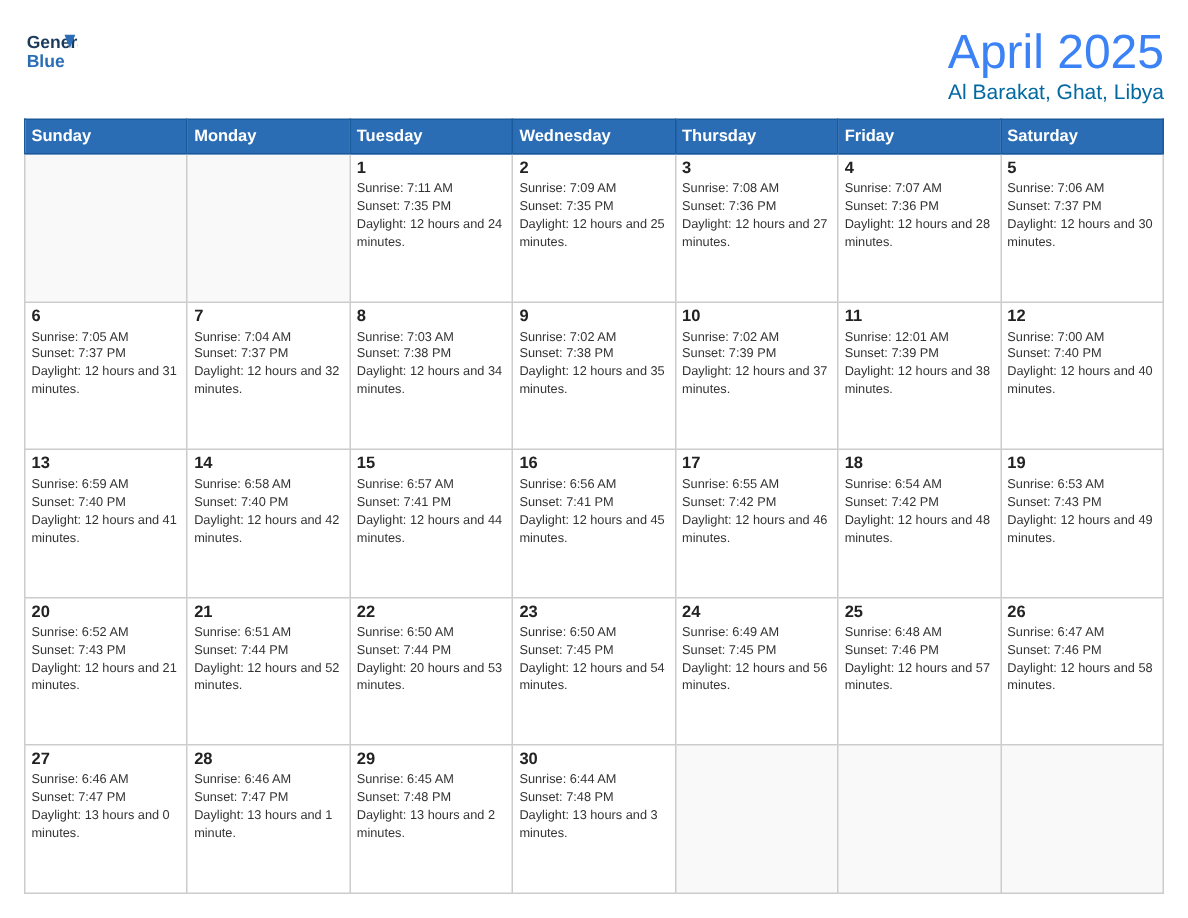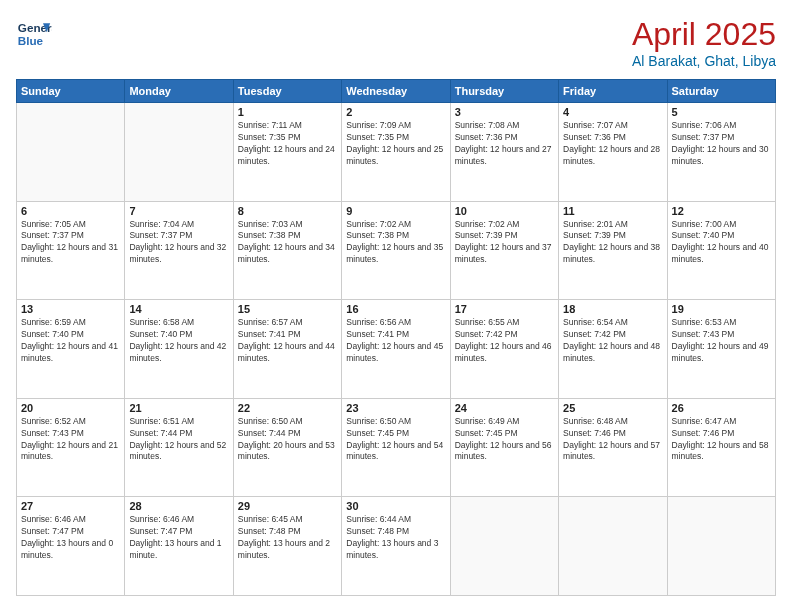--- a/index.html
+++ b/index.html
@@ -30,21 +30,21 @@
     }
     .logo-icon {
       width: 36px;
       height: 36px;
     }
     .title-block {
       text-align: right;
     }
     .month-title {
       font-size: 32px;
-      color: #b91c1c;
+      color: #3b82f6;
       font-weight: normal;
     }
     .location-title {
       font-size: 14px;
       color: #0369a1;
     }
     .calendar {
       width: 100%;
       border-collapse: collapse;
       flex: 1;
@@ -173,21 +173,21 @@
             <span class="sun-line">Daylight: 12 hours and 35 minutes.</span>
           </td>
           <td>
             <span class="day-num">10</span>
             <span class="sun-line">Sunrise: 7:02 AM</span>
             <span class="sun-line">Sunset: 7:39 PM</span>
             <span class="sun-line">Daylight: 12 hours and 37 minutes.</span>
           </td>
           <td>
             <span class="day-num">11</span>
-            <span class="sun-line">Sunrise: 2:01 AM</span>
+            <span class="sun-line">Sunrise: 12:01 AM</span>
             <span class="sun-line">Sunset: 7:39 PM</span>
             <span class="sun-line">Daylight: 12 hours and 38 minutes.</span>
           </td>
           <td>
             <span class="day-num">12</span>
             <span class="sun-line">Sunrise: 7:00 AM</span>
             <span class="sun-line">Sunset: 7:40 PM</span>
             <span class="sun-line">Daylight: 12 hours and 40 minutes.</span>
           </td>
         </tr>

